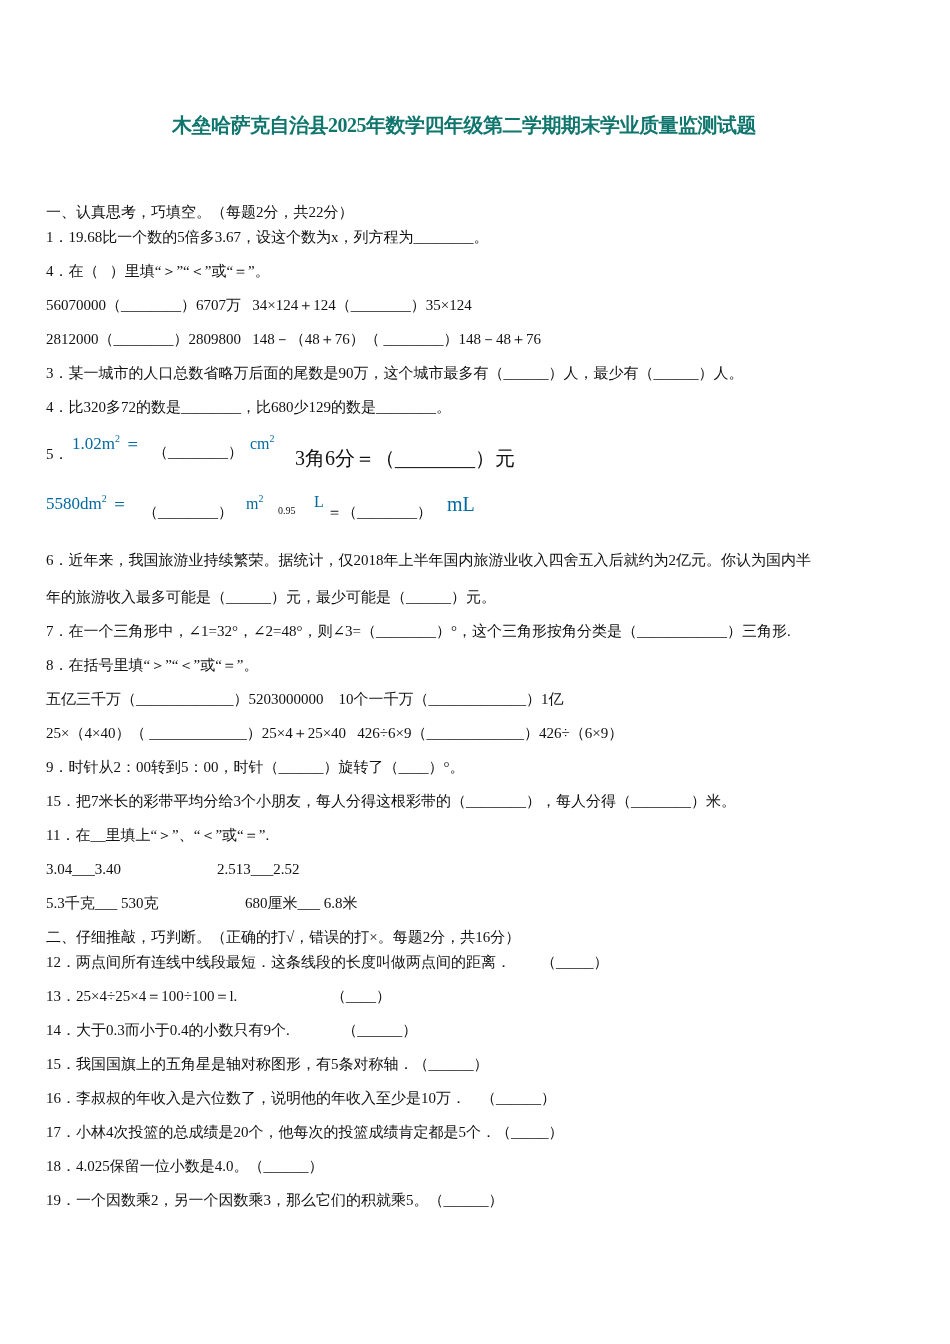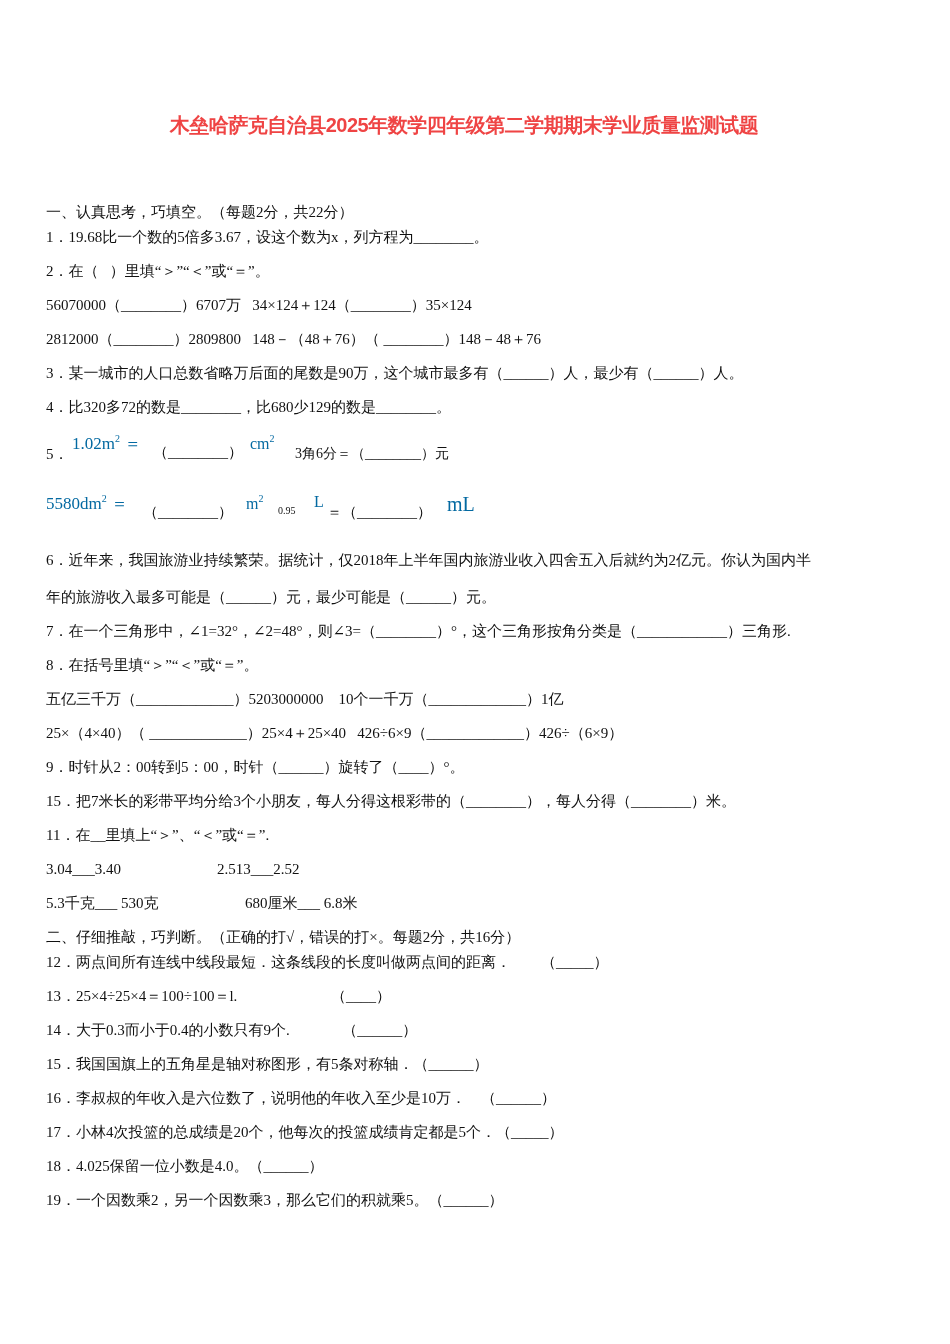--- a/index.html
+++ b/index.html
@@ -1,45 +1,45 @@
 <!DOCTYPE html>
 <html><head>
 <meta charset="utf-8">
 <style>
   html, body { margin: 0; padding: 0; background: #ffffff; }
   body { width: 950px; height: 1344px; position: relative; overflow: hidden;
          font-family: "Liberation Serif", "DejaVu Serif", serif; color: #111; }
   .title { position: absolute; top: 112px; left: 0; width: 928px; text-align: center;
-           font-family: Liberation Sans, sans-serif; font-weight: bold;
-           font-size: 20px; letter-spacing: -0.5px; color: #ef4444; }
+           font-family: Liberation Serif, serif; font-weight: bold;
+           font-size: 20px; letter-spacing: -0.5px; color: #0f766e; }
   .line { position: absolute; left: 46px; font-size: 15px; white-space: pre; line-height: 20px; }
   .b { font-weight: normal; }
   .gray { color: #0369a1; font-family: "Liberation Serif", serif; font-weight: normal; }
   .sup { font-size: 10px; vertical-align: 7px; }
   .math { position: absolute; white-space: pre; }
 </style>
 </head>
 <body>
 
 <div class="title">木垒哈萨克自治县2025年数学四年级第二学期期末学业质量监测试题</div>
 
 <div class="line" style="top:202px">一、认真思考，巧填空。（每题2分，共22分）</div>
 <div class="line b" style="top:227px">1．19.68比一个数的5倍多3.67，设这个数为x，列方程为________。</div>
-<div class="line b" style="top:261px">2．在（   ）里填“＞”“＜”或“＝”。</div>
+<div class="line b" style="top:261px">4．在（   ）里填“＞”“＜”或“＝”。</div>
 <div class="line b" style="top:295px">56070000（________）6707万   34×124＋124（________）35×124</div>
 <div class="line b" style="top:329px">2812000（________）2809800   148－（48＋76）（ ________）148－48＋76</div>
 <div class="line b" style="top:363px">3．某一城市的人口总数省略万后面的尾数是90万，这个城市最多有（______）人，最少有（______）人。</div>
 <div class="line b" style="top:397px">4．比320多72的数是________，比680少129的数是________。</div>
 
 <div>
   <div class="math b" style="left:46px; top:445px; font-size:15px;">5．</div>
   <div class="math gray" style="left:72px; top:432px; font-size:17px;"><span>1.02m</span><span class="sup">2</span><span> ＝</span></div>
   <div class="math b" style="left:153px; top:443px; font-size:15px;">（________）</div>
   <div class="math gray" style="left:250px; top:433px; font-size:16px;"><span>cm</span><span class="sup">2</span></div>
-  <div class="math b" style="left:295px; top:445px; font-size:14px;">3角6分＝（________）元</div>
+  <div class="math b" style="left:295px; top:445px; font-size:20px;">3角6分＝（________）元</div>
 
   <div class="math gray" style="left:46px; top:492px; font-size:17px;"><span>5580dm</span><span class="sup">2</span><span> ＝</span></div>
   <div class="math b" style="left:143px; top:503px; font-size:15px;">（________）</div>
   <div class="math gray" style="left:238px; top:493px; font-size:16px;margin-left:8px;"><span>m</span><span class="sup">2</span></div>
   <div class="math b" style="left:278px; top:505px; font-size:10px;">0.95</div>
   <div class="math gray" style="left:314px; top:493px; font-size:16px;">L</div>
   <div class="math b" style="left:327px; top:503px; font-size:15px;">＝（________）</div>
   <div class="math gray" style="left:447px; top:493px; font-size:20px;">mL</div>
 </div>
 

